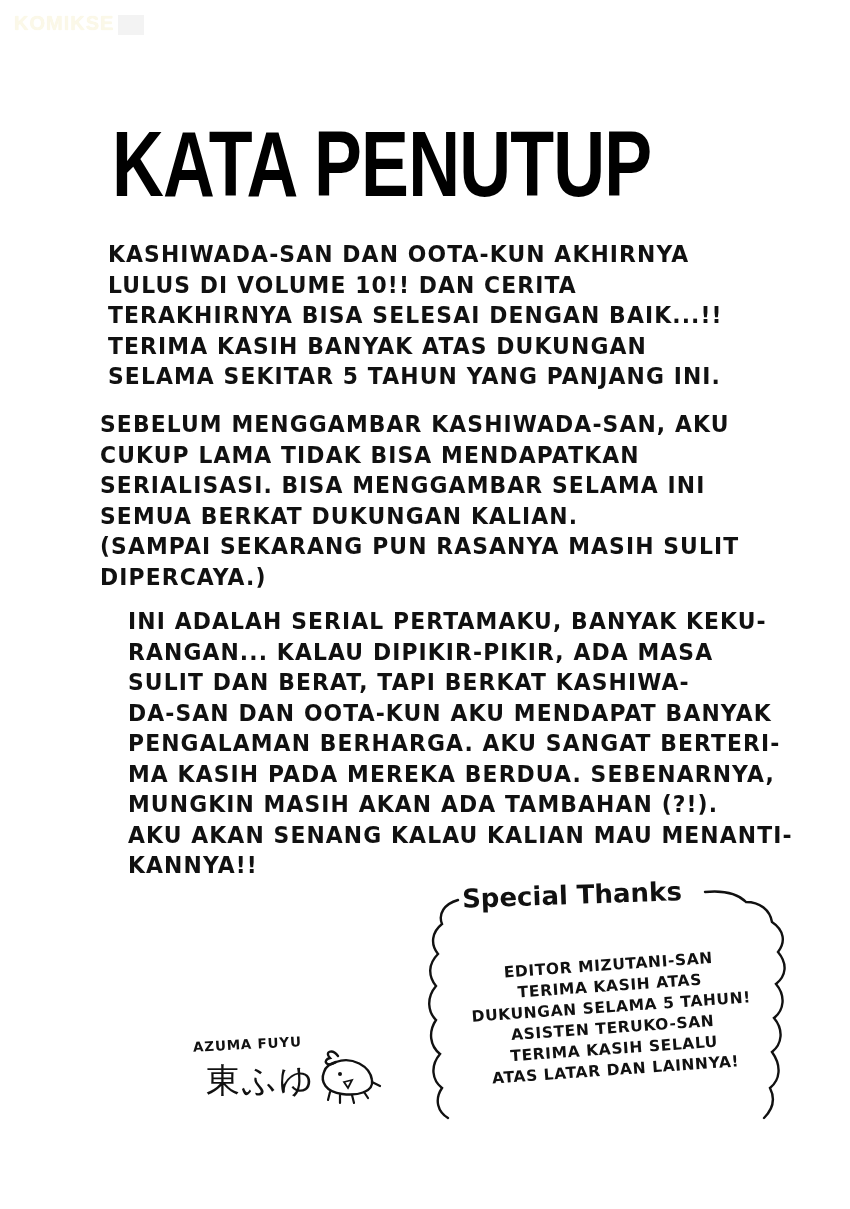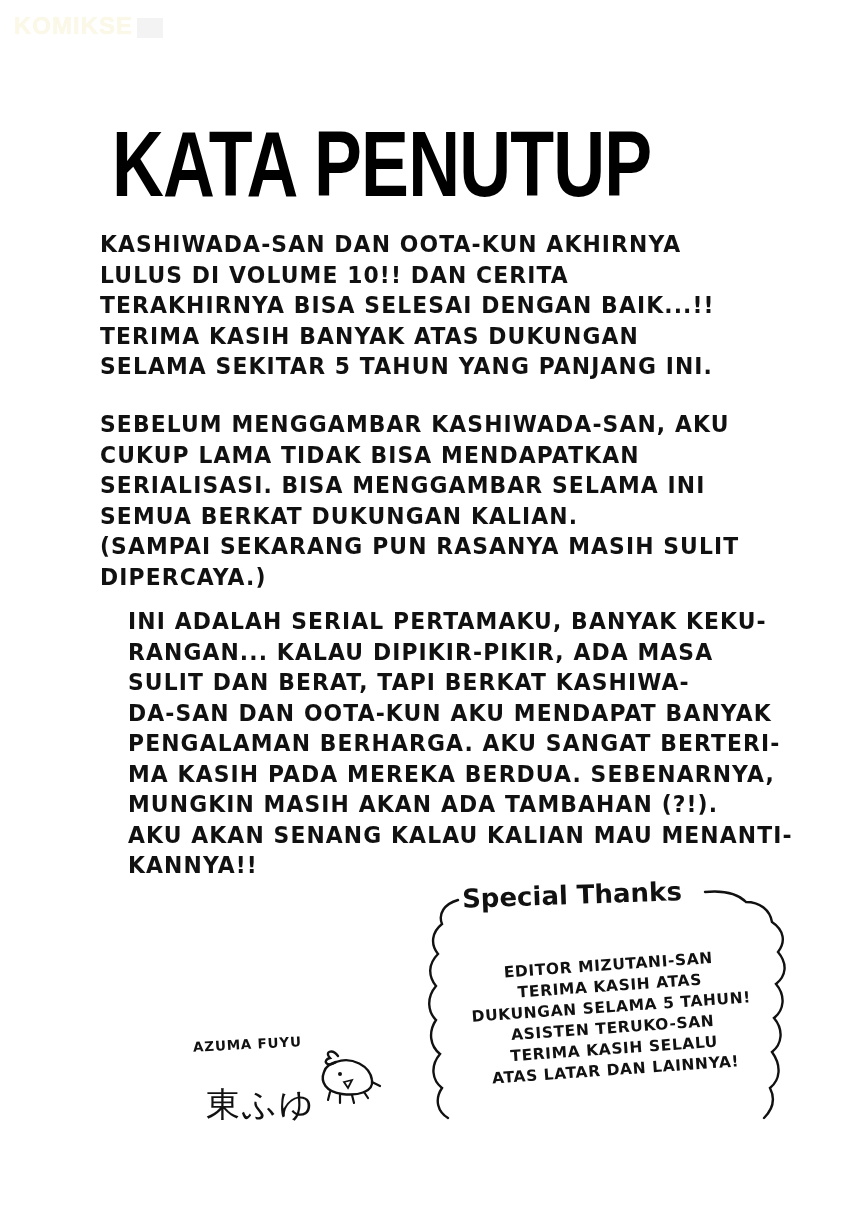--- a/index.html
+++ b/index.html
@@ -2,38 +2,38 @@
 <html><head>
   <meta charset="utf-8">
   <style>
     html, body { margin: 0; padding: 0; }
     body {
       width: 850px; height: 1209px; background: #ffffff; position: relative; overflow: hidden;
       font-family: "DejaVu Sans", sans-serif; color: #111;
     }
     .watermark {
       position: absolute; left: 14px; top: 12px;
-      font-family: "Liberation Sans", sans-serif; font-weight: 900; font-size: 24px; letter-spacing: 1px;
+      font-family: "Liberation Sans", sans-serif; font-weight: 900; font-size: 20px; letter-spacing: 1px;
       color: #fbf8e8; text-shadow: 0 0 1px #f5f1dc;
     }
     .watermark .tag {
       display: inline-block; margin-left: 4px; width: 26px; height: 20px; background: #f3f3f3; vertical-align: middle;
     }
     .title {
       position: absolute; left: 112px; top: 118px;
       font-family: "Liberation Sans", sans-serif; font-weight: 900; font-size: 92px; line-height: 92px;
       letter-spacing: -1px; transform: scaleX(0.78); transform-origin: left top; color: #000;
     }
     .body-text {
       position: absolute; left: 100px; width: 660px;
       font-family: "DejaVu Sans", sans-serif; font-size: 23.5px; line-height: 30.5px; letter-spacing: 1.2px;
       font-weight: bold; color: #111; text-transform: uppercase;
     }
     .body-text .line { display: block; white-space: nowrap; transform: scaleX(0.93); transform-origin: left; }
-    #p1 { top: 229px; }
+    #p1 { top: 239px; margin-left: 8px; }
     #p2 { top: 409px; }
     #p3 { top: 606px; margin-left: 28px; }
     .thanks-bubble { position: absolute; left: 420px; top: 872px; width: 380px; height: 270px; }
     .thanks-bubble svg { position: absolute; left: 0; top: 0; }
     .thanks-title {
       position: absolute; left: 462px; top: 880px;
       font-family: "DejaVu Sans", sans-serif; font-size: 26px; font-weight: bold; color: #111;
       transform: rotate(-2deg);
     }
     .thanks-body {
@@ -42,21 +42,21 @@
       letter-spacing: 0.6px; color: #111; transform: rotate(-4deg);
     }
     .thanks-body .line { display: block; white-space: nowrap; }
     .signature-name {
       position: absolute; left: 193px; top: 1036px;
       font-family: "DejaVu Sans", sans-serif; font-size: 13.5px; font-weight: bold; letter-spacing: 0.8px; color: #111;
       transform: rotate(-3deg);
     }
     .signature-kanji {
       position: absolute; left: 206px; top: 1058px;
-      font-family: "DejaVu Sans", sans-serif; font-size: 34px; color: #111; letter-spacing: 2px; margin-top: 24px;
+      font-family: "DejaVu Sans", sans-serif; font-size: 34px; color: #111; letter-spacing: 2px;
     }
     .mascot { position: absolute; left: 312px; top: 1046px; }
   </style>
 </head>
 <body>
 
 <div class="watermark">
   <span>KOMIKSE</span><span class="tag"></span>
 </div>
 

